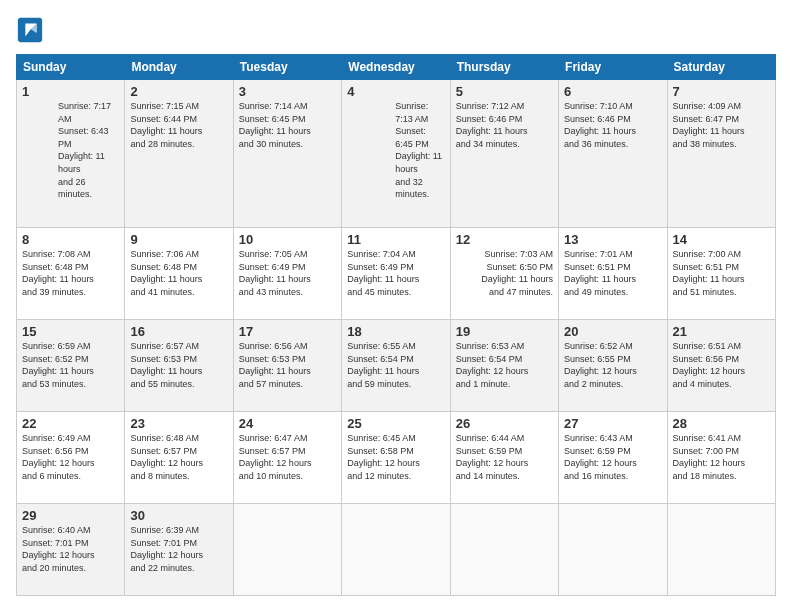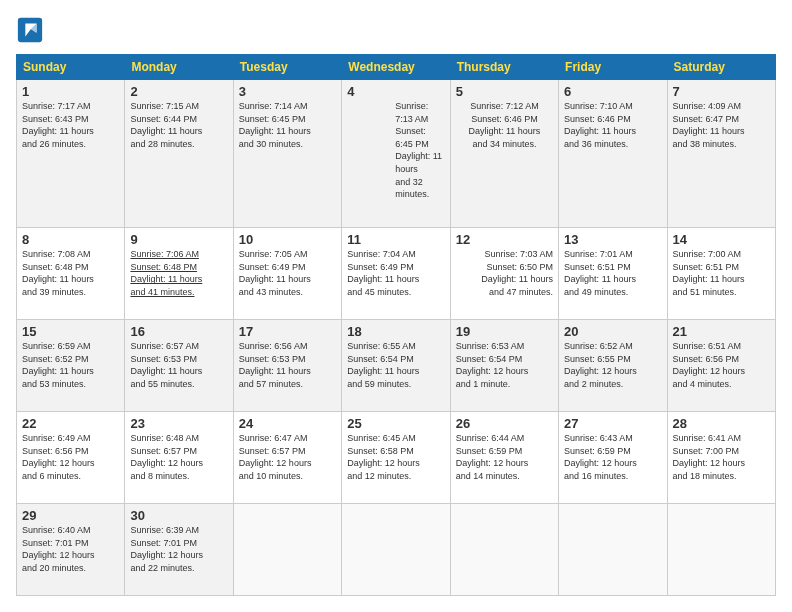--- a/index.html
+++ b/index.html
@@ -55,21 +55,21 @@
     }
     table {
       width: 100%;
       border-collapse: collapse;
       flex: 1;
     }
     thead tr {
       background-color: #1a6faf;
     }
     thead th {
-      color: #fde047;
+      color: #ffffff;
       font-size: 12px;
       font-weight: bold;
       padding: 5px 6px;
       text-align: left;
       border: 1px solid #1a6faf;
     }
     tbody tr {
       height: auto;
     }
     tbody tr:nth-child(odd) {
@@ -136,21 +136,21 @@
           <th>Thursday</th>
           <th>Friday</th>
           <th>Saturday</th>
         </tr>
     </thead>
     <tbody id="calendar-body">
 
     <tr>
           <td>
             <span class="day-num">1</span>
-            <div class="day-info" style="white-space: pre-line;">Sunrise: 7:17 AM
+            <div class="day-info" style="white-space: pre-line; margin-left: 36px;">Sunrise: 7:17 AM
 Sunset: 6:43 PM
 Daylight: 11 hours
 and 26 minutes.</div>
           </td>
           <td>
             <span class="day-num">2</span>
             <div class="day-info" style="white-space: pre-line;">Sunrise: 7:15 AM
 Sunset: 6:44 PM
 Daylight: 11 hours
 and 28 minutes.</div>
@@ -164,21 +164,21 @@
           </td>
           <td>
             <span class="day-num">4</span>
             <div class="day-info" style="white-space: pre-line; margin-left: 48px;">Sunrise: 7:13 AM
 Sunset: 6:45 PM
 Daylight: 11 hours
 and 32 minutes.</div>
           </td>
           <td>
             <span class="day-num">5</span>
-            <div class="day-info" style="white-space: pre-line; text-align: center;">Sunrise: 7:12 AM
+            <div class="day-info" style="white-space: pre-line;">Sunrise: 7:12 AM
 Sunset: 6:46 PM
 Daylight: 11 hours
 and 34 minutes.</div>
           </td>
           <td>
             <span class="day-num">6</span>
             <div class="day-info" style="white-space: pre-line;">Sunrise: 7:10 AM
 Sunset: 6:46 PM
 Daylight: 11 hours
 and 36 minutes.</div>
@@ -194,21 +194,21 @@
         <tr>
           <td>
             <span class="day-num">8</span>
             <div class="day-info" style="white-space: pre-line;">Sunrise: 7:08 AM
 Sunset: 6:48 PM
 Daylight: 11 hours
 and 39 minutes.</div>
           </td>
           <td>
             <span class="day-num">9</span>
-            <div class="day-info" style="white-space: pre-line; text-decoration: underline;">Sunrise: 7:06 AM
+            <div class="day-info" style="white-space: pre-line;">Sunrise: 7:06 AM
 Sunset: 6:48 PM
 Daylight: 11 hours
 and 41 minutes.</div>
           </td>
           <td>
             <span class="day-num">10</span>
             <div class="day-info" style="white-space: pre-line;">Sunrise: 7:05 AM
 Sunset: 6:49 PM
 Daylight: 11 hours
 and 43 minutes.</div>

